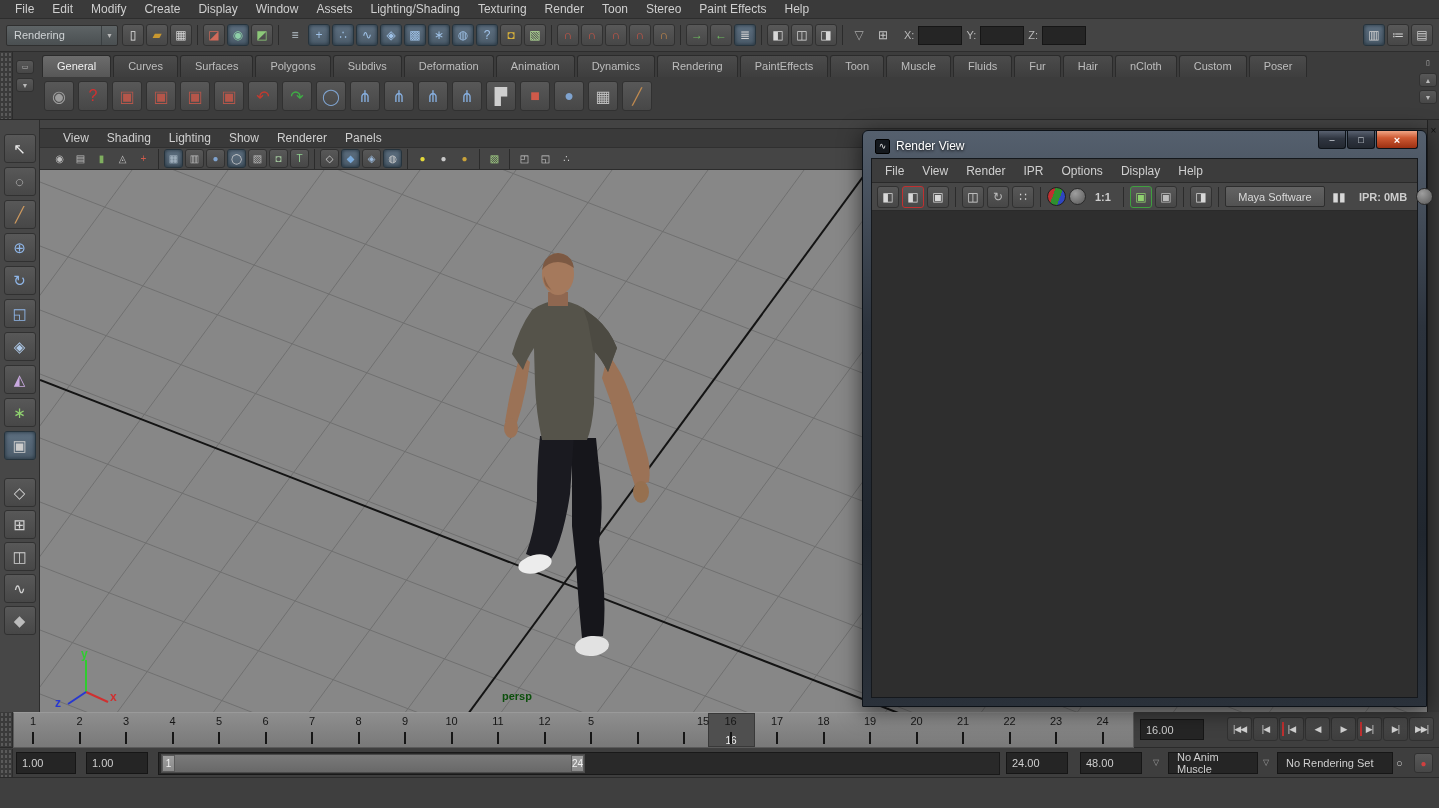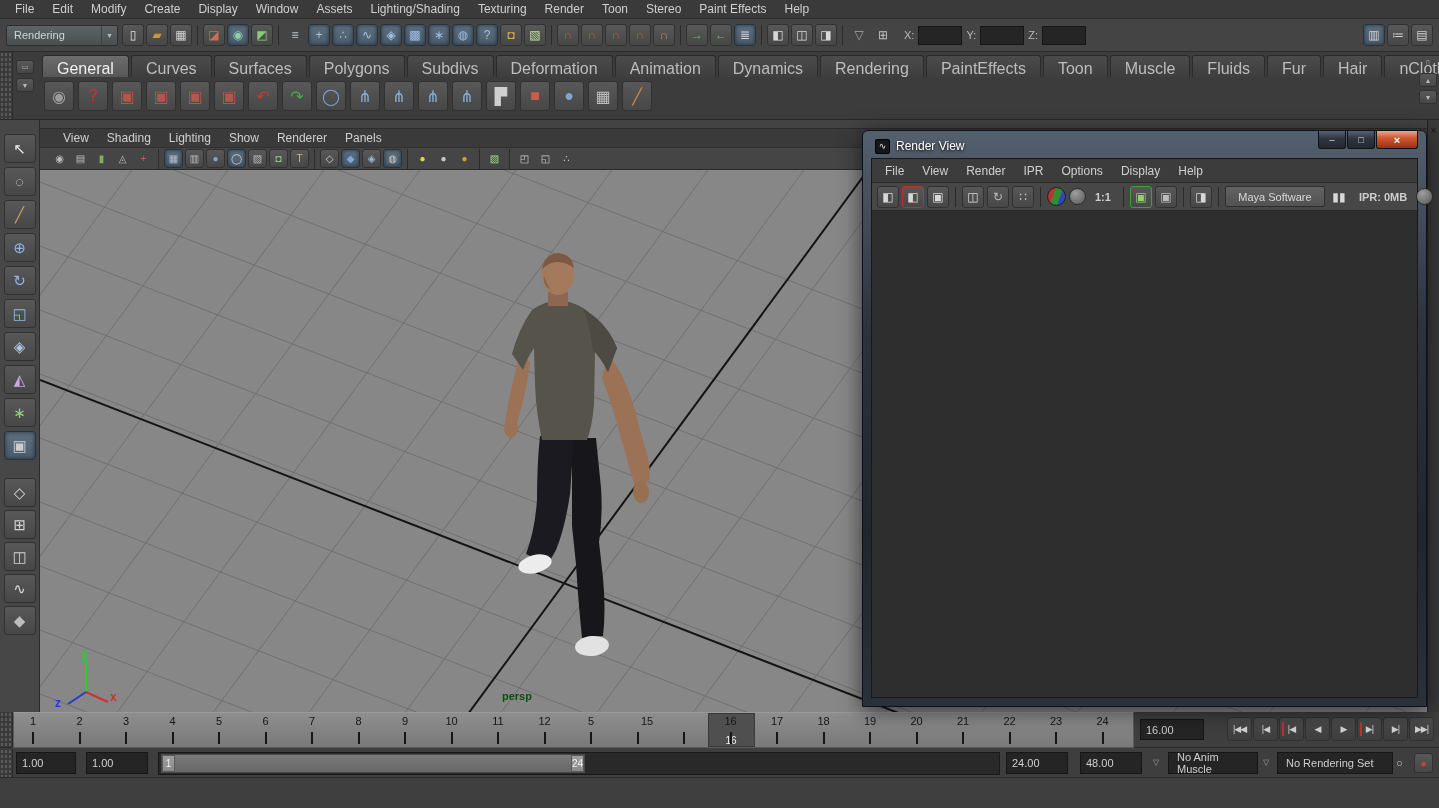--- a/index.html
+++ b/index.html
@@ -38,21 +38,21 @@
 .mode-sel .dd{width:16px;height:100%;border-left:1px solid #3a3f41;font-size:7px;display:flex;align-items:center;justify-content:center;color:#b9b9b9}
 #coords{display:flex;align-items:center;gap:4px;margin-left:6px}
 #coords .lbl{font-size:11px;color:#b9b9b9}
 #coords input{width:44px;height:19px}
 #toolbar-right{position:absolute;right:6px;top:5px}
 
 
 #shelf{position:absolute;left:0;top:52px;width:100%;height:68px;background:#3c3c3c;border-bottom:1px solid #282828}
 #shelf-side{position:absolute;left:16px;top:8px;display:flex;flex-direction:column;gap:4px}
 #shelf-tabs{position:absolute;left:42px;top:3px;display:flex;gap:2px;height:22px}
-.tab{padding:4px 14px 0;font-size:16px;color:#bdbdbd;background:linear-gradient(#4b4b4b,#3e3e3e);border:1px solid #2b2b2b;border-bottom:none;border-radius:3px 3px 0 0;cursor:default}
+.tab{padding:4px 14px 0;font-size:11px;color:#bdbdbd;background:linear-gradient(#4b4b4b,#3e3e3e);border:1px solid #2b2b2b;border-bottom:none;border-radius:3px 3px 0 0;cursor:default}
 .tab.active{background:linear-gradient(#6c6c6c,#575757);color:#f0f0f0}
 #shelf-icons{position:absolute;left:44px;top:29px;gap:4px}
 #shelf-right{position:absolute;right:2px;top:4px;display:flex;flex-direction:column;align-items:center;gap:3px}
 
 
 #toolbox{position:absolute;left:0;top:120px;width:40px;height:592px;background:#474747;border-right:1px solid #2c2c2c;display:flex;flex-direction:column;align-items:center;padding-top:14px;gap:4px}
 #toolbox .gap{height:10px}
 #viewport{position:absolute;left:40px;top:120px;width:1387px;height:592px;background:#434343}
 #viewport-menus{position:absolute;left:0;top:8px;width:100%;height:20px;display:flex;align-items:center;padding-left:14px;background:#3a3a3a;border-top:1px solid #2c2c2c;border-bottom:1px solid #303030}
 #viewport-icons{position:absolute;left:0;top:28px;width:100%;height:22px;padding-left:10px;background:#454545;border-bottom:1px solid #2c2c2c}
@@ -439,21 +439,21 @@
         <span class="fnum" style="left: 422.5px;">10</span>
         <span class="ftick" style="left: 436.5px;"></span>
         <span class="fnum" style="left: 469px;">11</span>
         <span class="ftick" style="left: 483px;"></span>
         <span class="fnum" style="left: 515.5px;">12</span>
         <span class="ftick" style="left: 529.5px;"></span>
         <span class="fnum" style="left: 562px;">5</span>
         <span class="ftick" style="left: 576px;"></span>
         <span class="fnum" style="left: 608.5px; margin-top: 44px;">14</span>
         <span class="ftick" style="left: 622.5px;"></span>
-        <span class="fnum" style="left: 618px;">15</span>
+        <span class="fnum" style="left: 674px;">15</span>
         <span class="ftick" style="left: 669px;"></span>
         <span class="fnum" style="left: 701.5px;">16</span>
         <span class="ftick" style="left: 715.5px;"></span>
         <span class="fnum" style="left: 748px;">17</span>
         <span class="ftick" style="left: 762px;"></span>
         <span class="fnum" style="left: 794.5px;">18</span>
         <span class="ftick" style="left: 808.5px;"></span>
         <span class="fnum" style="left: 841px;">19</span>
         <span class="ftick" style="left: 855px;"></span>
         <span class="fnum" style="left: 887.5px;">20</span>

